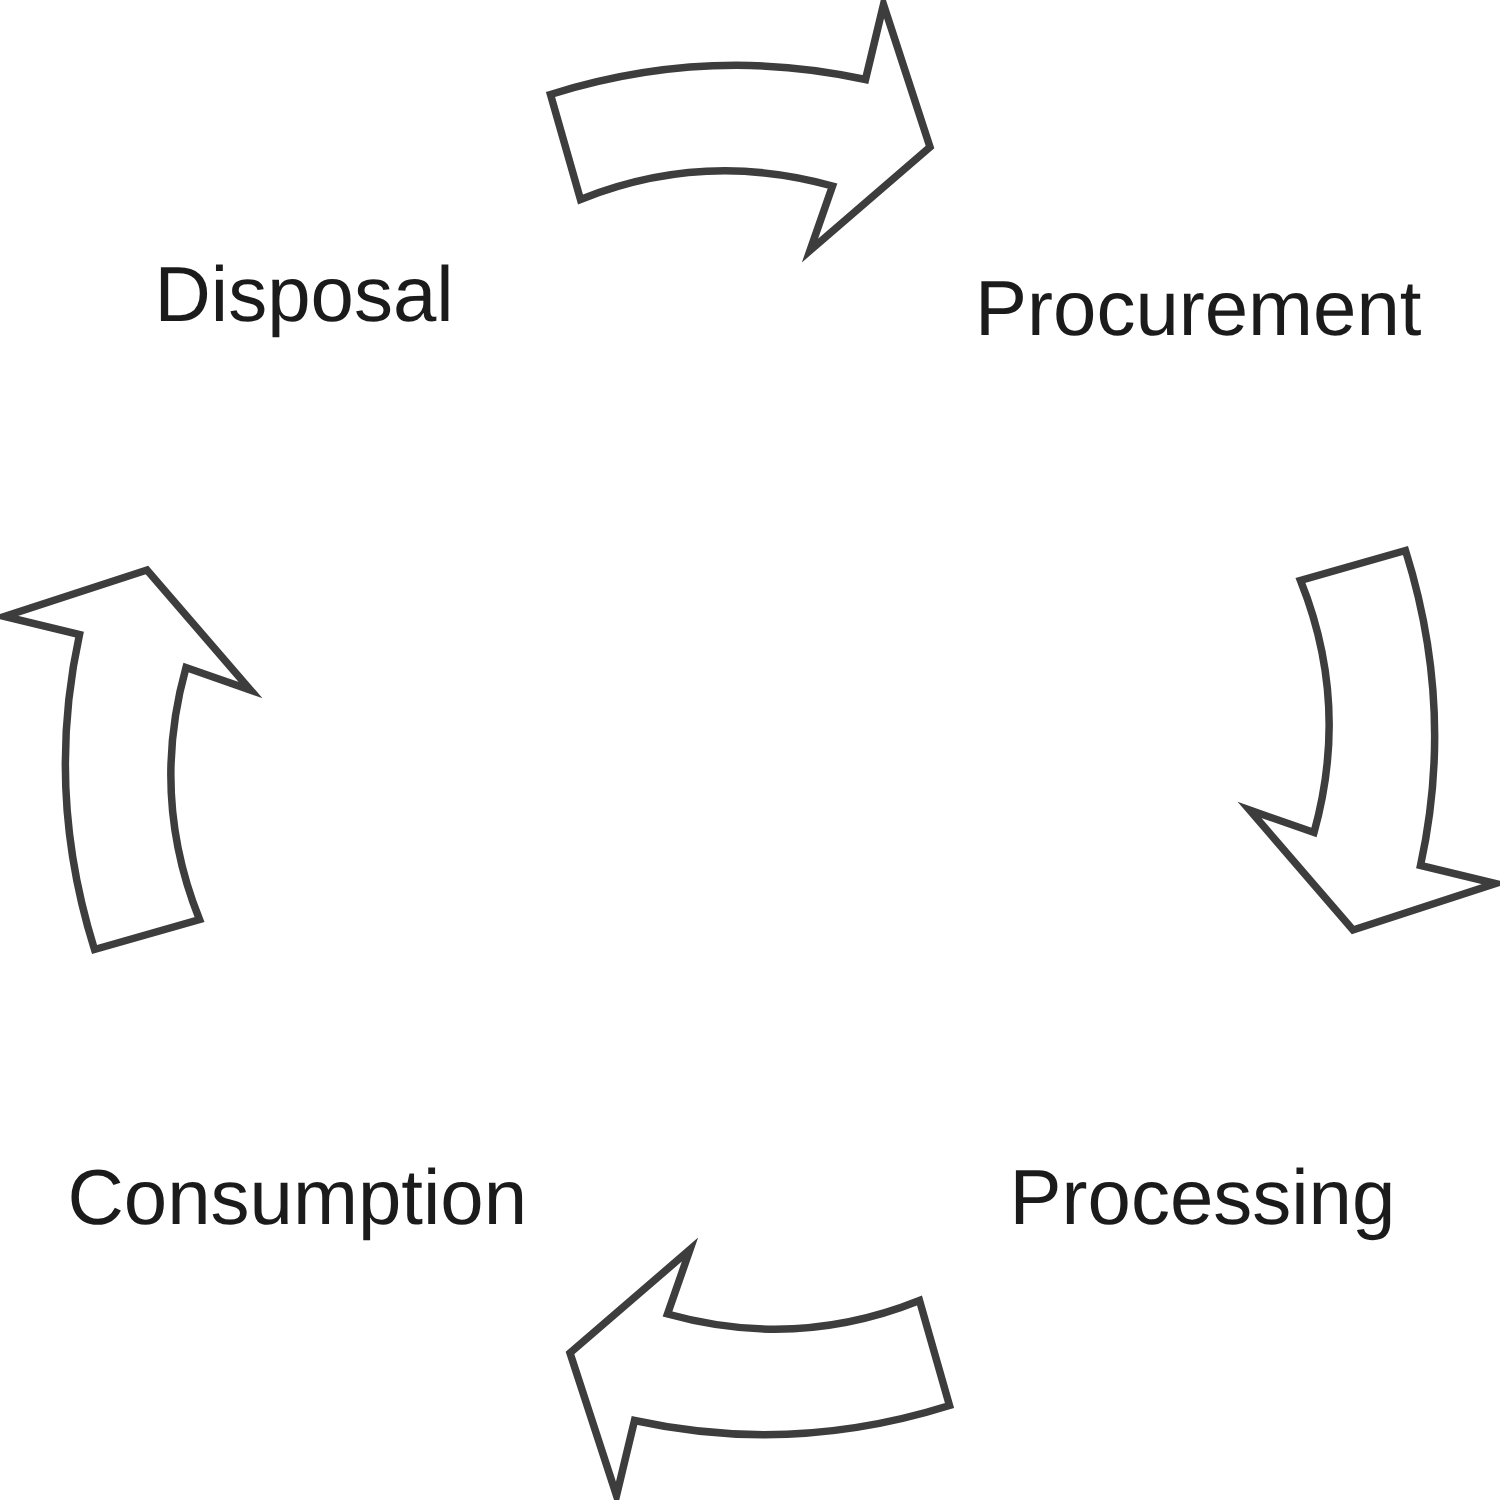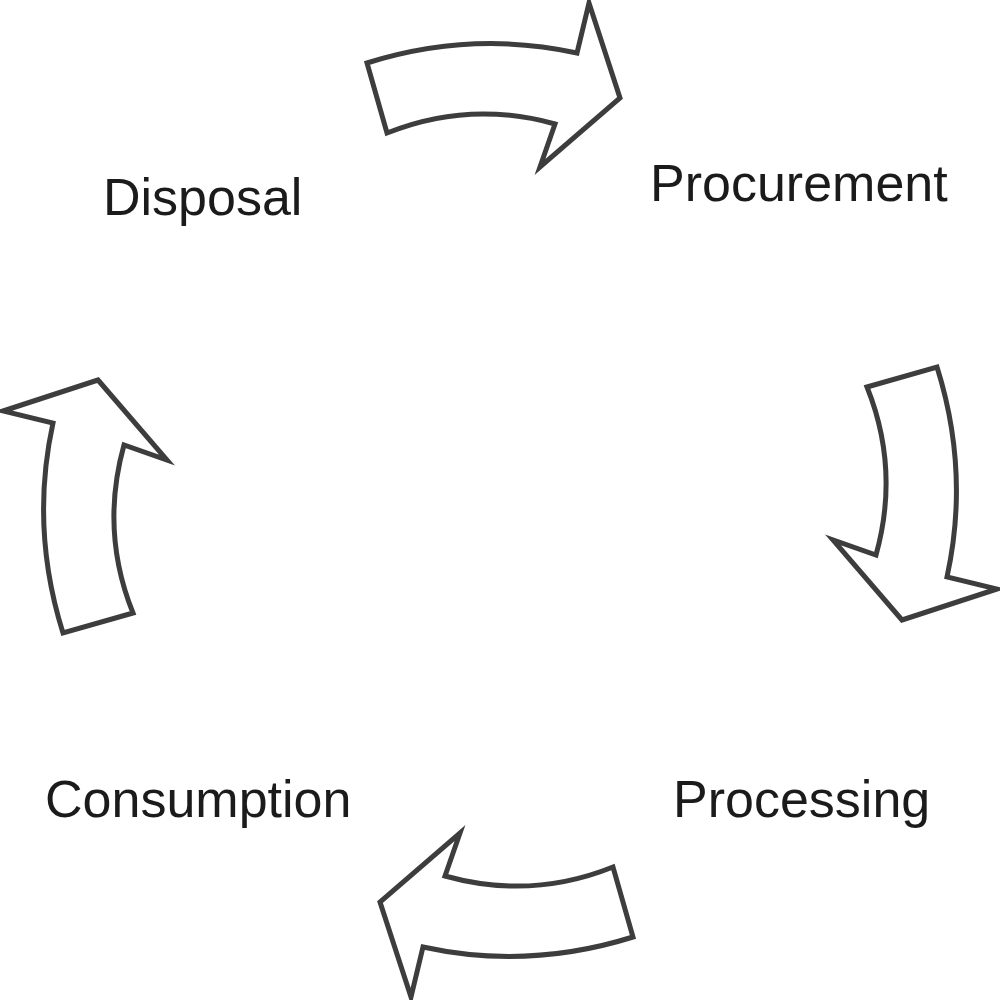--- a/index.html
+++ b/index.html
@@ -64,19 +64,19 @@
     <g class="cycle-arrow">
       <use href="#curved-block-arrow"></use>
       <use href="#curved-block-arrow" transform="rotate(90 500 500)"></use>
       <use href="#curved-block-arrow" transform="rotate(180 500 500)"></use>
       <use href="#curved-block-arrow" transform="rotate(270 500 500)"></use>
     </g>
   </svg>
 
   <div class="label" style="left:103px; top:167px;">Disposal</div>
 
-  <div class="label" style="left:650px; top:153px;">Procurement</div>
+  <div class="label" style="left:650px; top:176px;">Procurement</div>
 
   <div class="label" style="left:45px; top:769px;">Consumption</div>
 
   <div class="label" style="left:673px; top:769px;">Processing</div>
 
 </div>
 
 </body></html>

